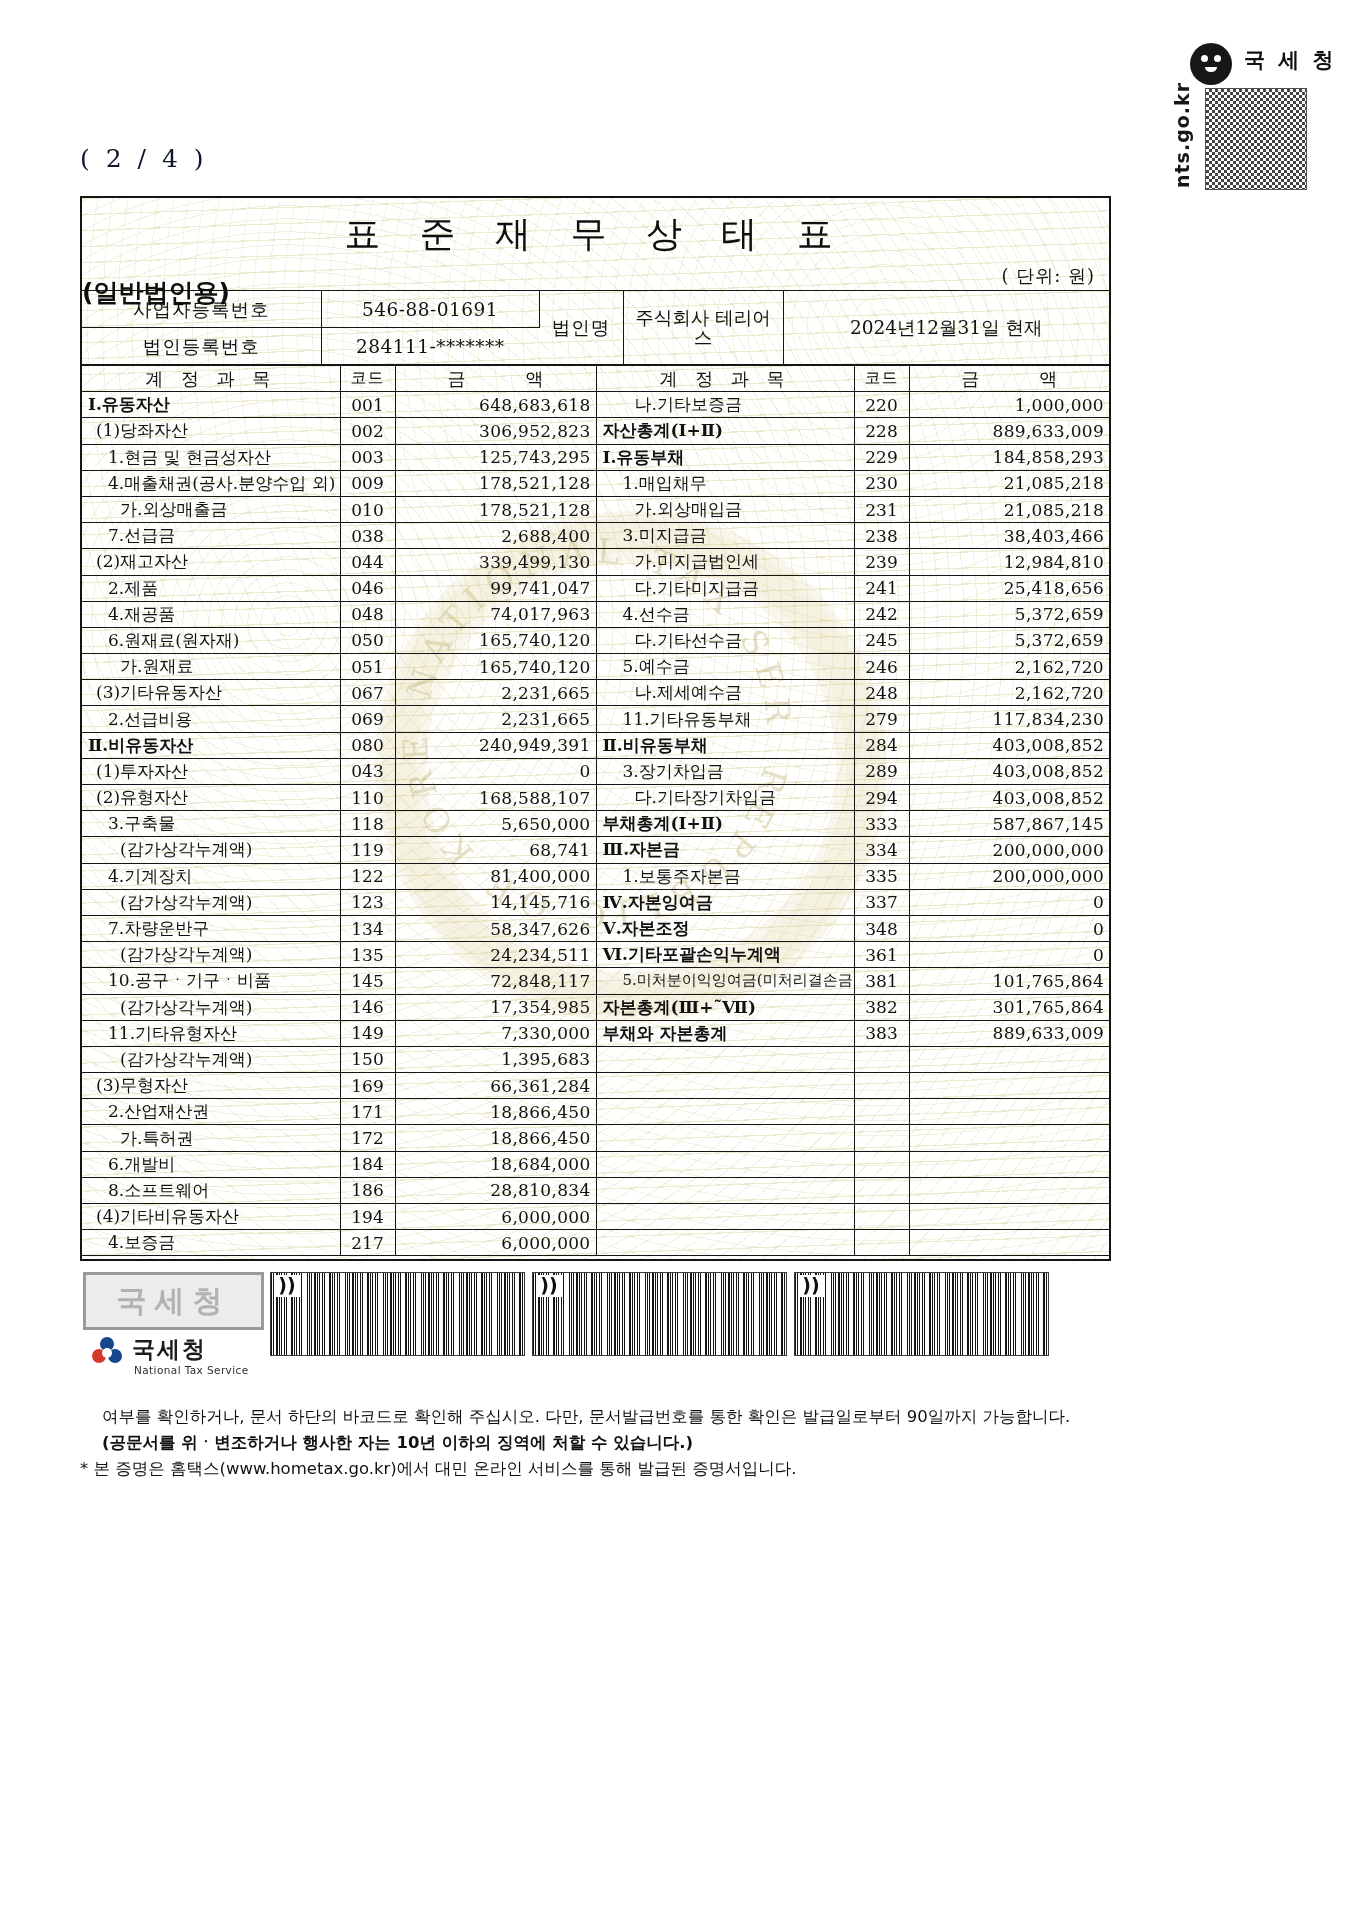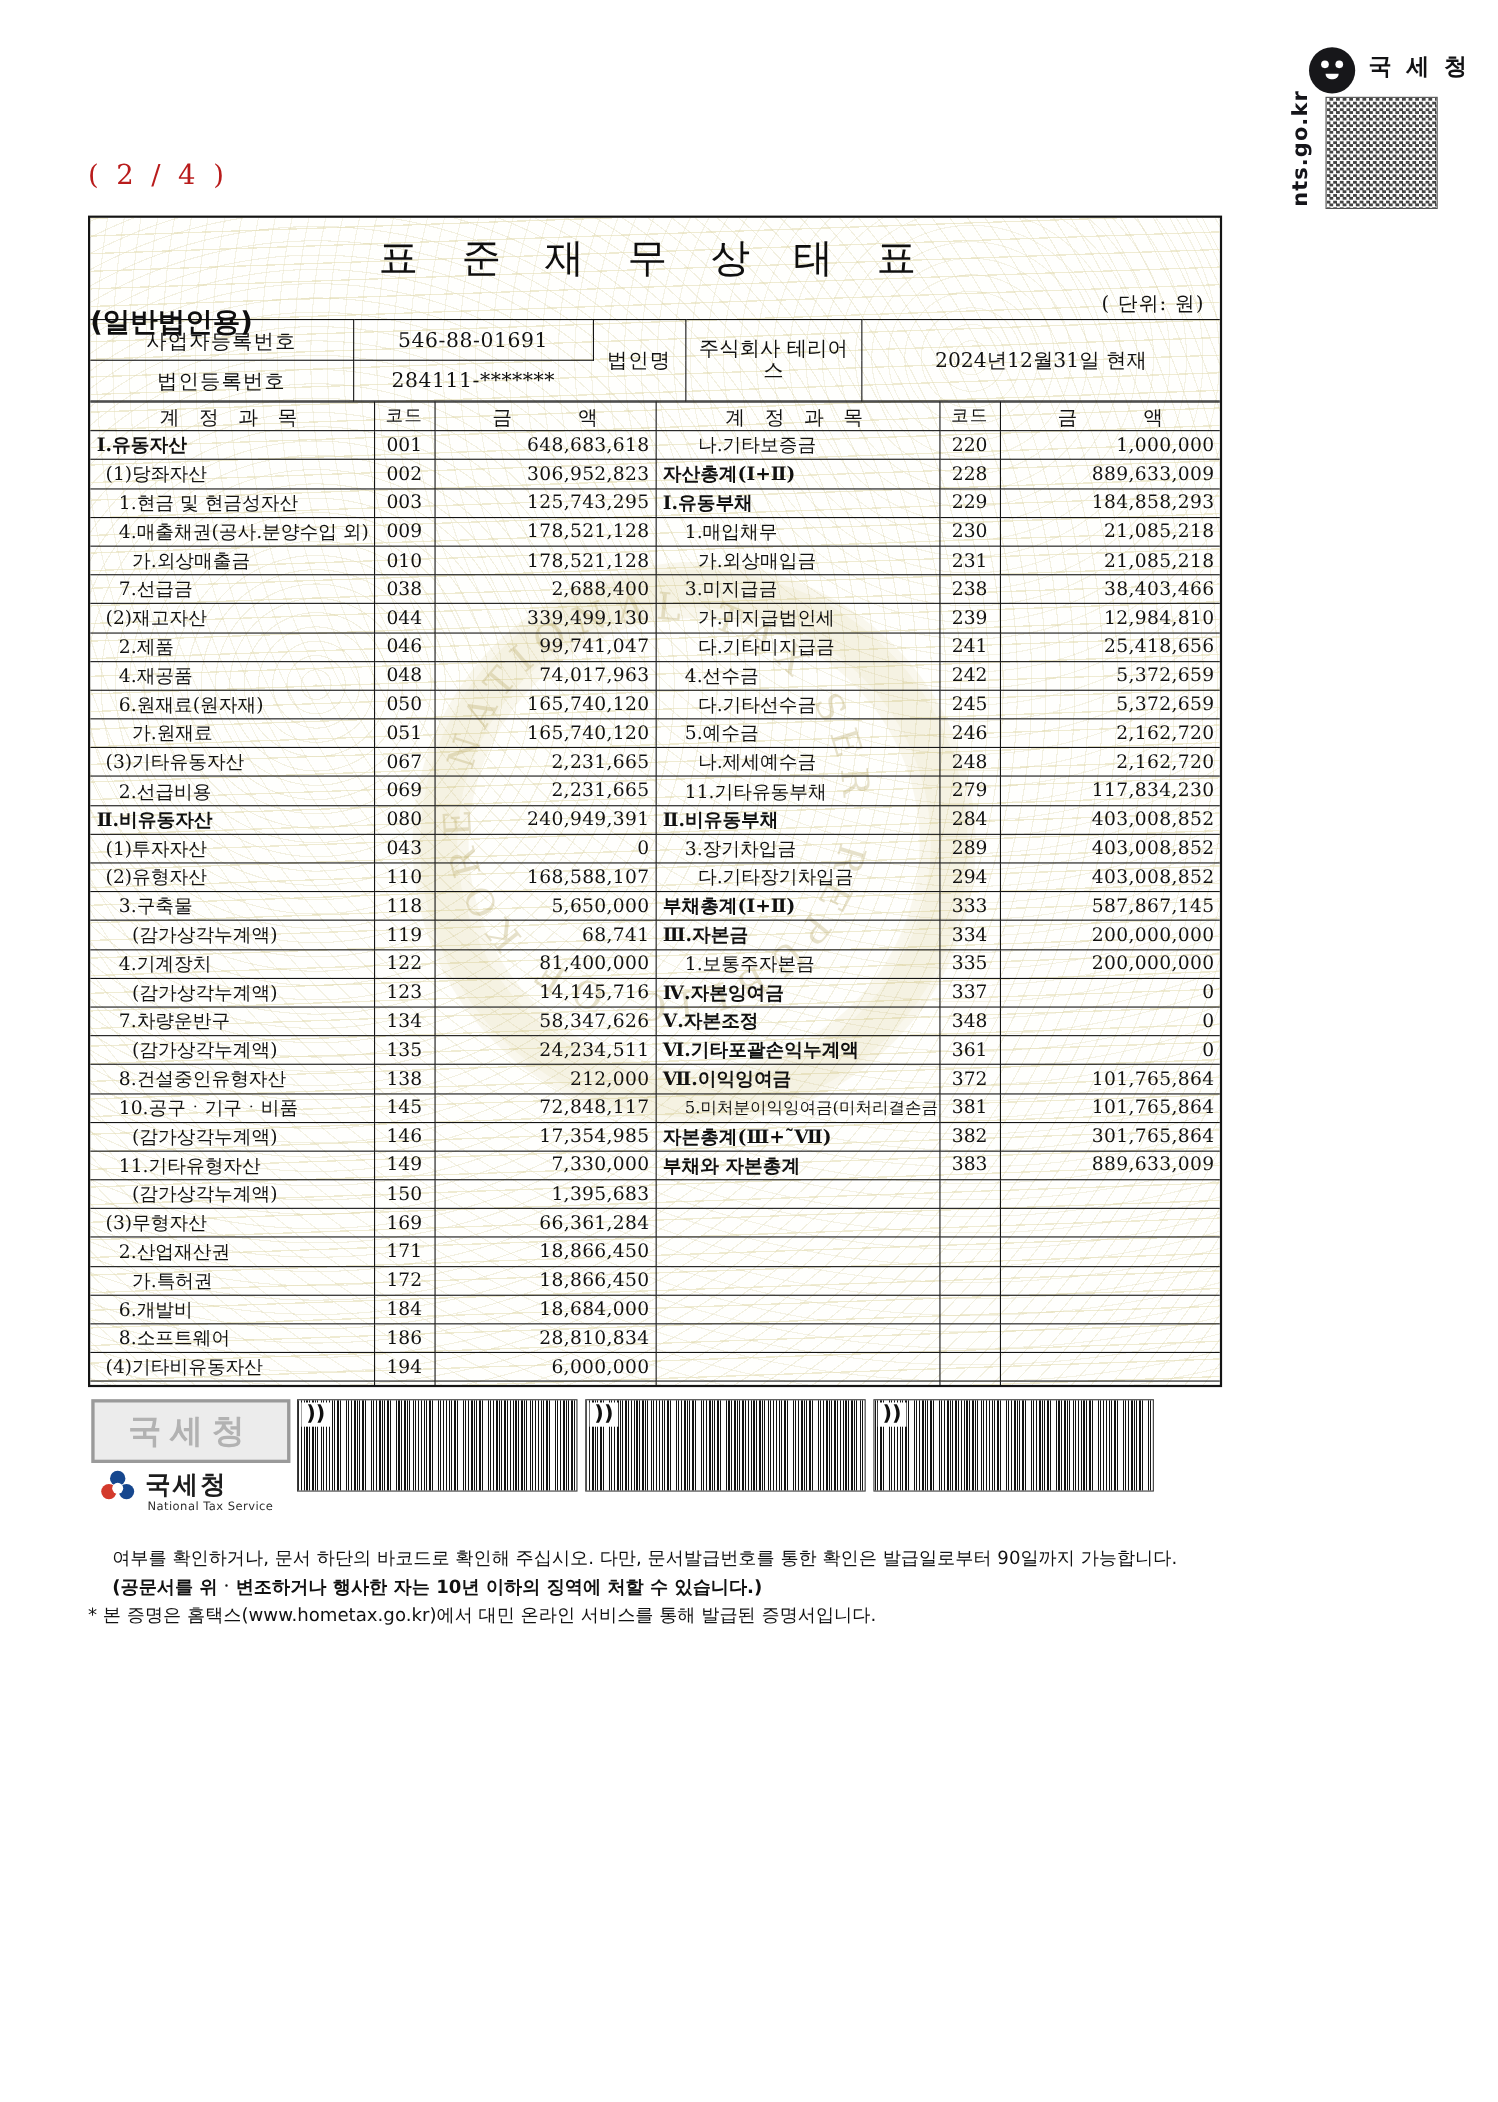--- a/index.html
+++ b/index.html
@@ -99,21 +99,21 @@
     opacity: 0.82;
   }
 
   
   .page-indicator {
     position: absolute;
     left: 80px;
     top: 144px;
     font-size: 25px;
     letter-spacing: 4px;
-    color: #b91c1c;
+    color: #0f172a;
     font-family: "DejaVu Serif", "Liberation Serif", serif;
   }
 
   
   .doc-frame {
     position: absolute;
     left: 80px;
     top: 196px;
     width: 1031px;
     height: 1065px;
@@ -633,28 +633,20 @@
           </tr>
           <tr>
             <td class="acct lv3">(감가상각누계액)</td>
             <td class="code">135</td>
             <td class="amt">24,234,511</td>
             <td class="acct lv0" style="font-weight: bold;">Ⅵ.기타포괄손익누계액</td>
             <td class="code">361</td>
             <td class="amt" style="font-weight: normal;">0</td>
           </tr>
           <tr>
-            <td class="acct lv2">8.건설중인유형자산</td>
-            <td class="code">138</td>
-            <td class="amt">212,000</td>
-            <td class="acct lv0" style="font-weight: bold;">Ⅶ.이익잉여금</td>
-            <td class="code">372</td>
-            <td class="amt" style="font-weight: normal;">101,765,864</td>
-          </tr>
-          <tr>
             <td class="acct lv2">10.공구ㆍ기구ㆍ비품</td>
             <td class="code">145</td>
             <td class="amt">72,848,117</td>
             <td class="acct lv2 small">5.미처분이익잉여금(미처리결손금)</td>
             <td class="code">381</td>
             <td class="amt">101,765,864</td>
           </tr>
           <tr>
             <td class="acct lv3">(감가상각누계액)</td>
             <td class="code">146</td>

